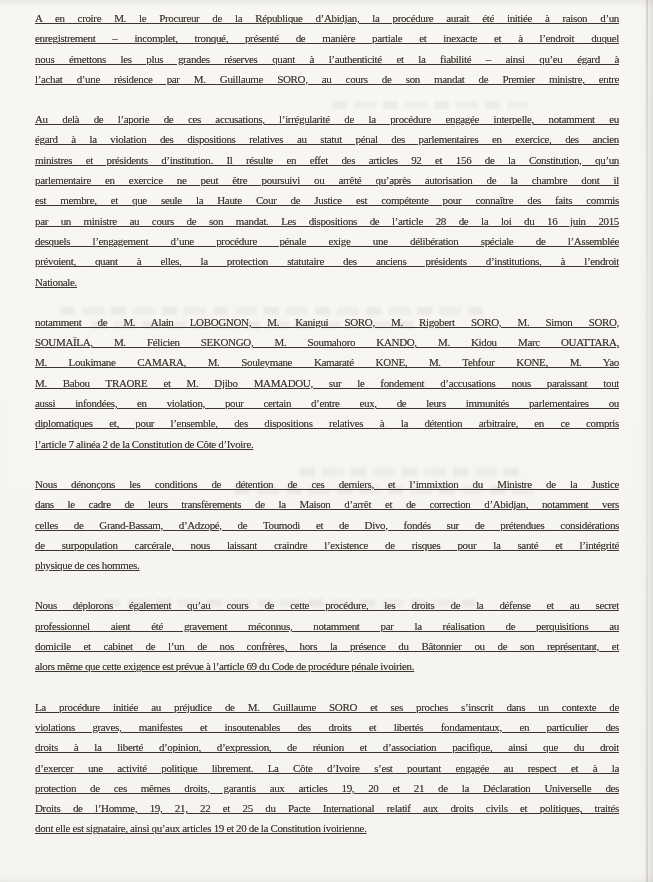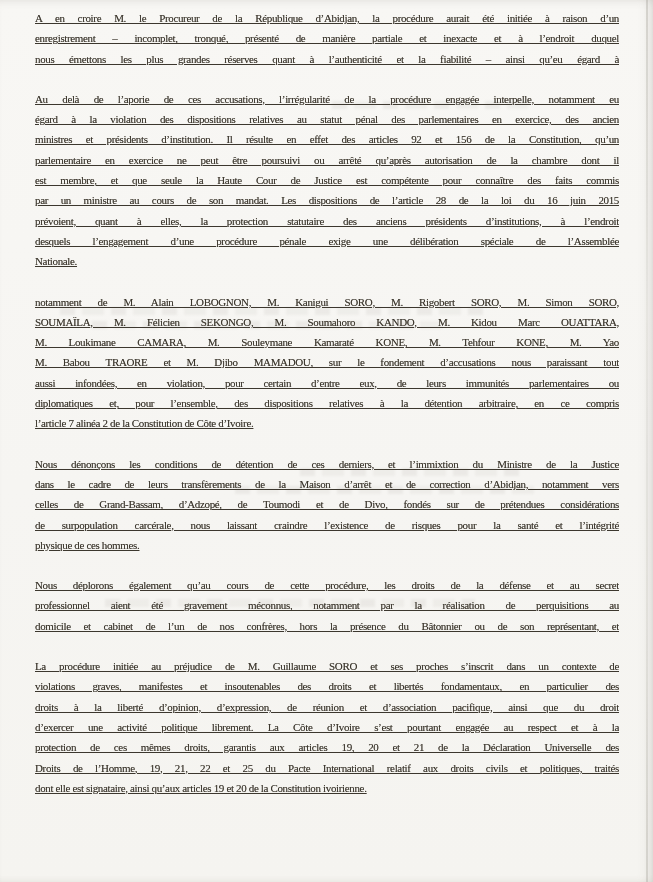--- a/index.html
+++ b/index.html
@@ -79,30 +79,31 @@
 </style>
 </head>
 <body>
 
 <div class="page" style="--ink: #3c372e;">
   <div class="text-body" id="doc-body">
       <div class="paragraph">
         <div class="line">A en croire M. le Procureur de la République d’Abidjan, la procédure aurait été initiée à raison d’un</div>
         <div class="line">enregistrement – incomplet, tronqué, présenté de manière partiale et inexacte et à l’endroit duquel</div>
         <div class="line">nous émettons les plus grandes réserves quant à l’authenticité et la fiabilité – ainsi qu’eu égard à</div>
+        <div class="line">l’achat d’une résidence par M. Guillaume SORO, au cours de son mandat de Premier ministre, entre</div>
       </div>
       <div class="paragraph">
         <div class="line">Au delà de l’aporie de ces accusations, l’irrégularité de la procédure engagée interpelle, notamment eu</div>
         <div class="line">égard à la violation des dispositions relatives au statut pénal des parlementaires en exercice, des ancien</div>
         <div class="line">ministres et présidents d’institution. Il résulte en effet des articles 92 et 156 de la Constitution, qu’un</div>
         <div class="line">parlementaire en exercice ne peut être poursuivi ou arrêté qu’après autorisation de la chambre dont il</div>
         <div class="line">est membre, et que seule la Haute Cour de Justice est compétente pour connaître des faits commis</div>
         <div class="line">par un ministre au cours de son mandat. Les dispositions de l’article 28 de la loi du 16 juin 2015</div>
+        <div class="line">desquels l’engagement d’une procédure pénale exige une délibération spéciale de l’Assemblée</div>
         <div class="line">prévoient, quant à elles, la protection statutaire des anciens présidents d’institutions, à l’endroit</div>
-        <div class="line">desquels l’engagement d’une procédure pénale exige une délibération spéciale de l’Assemblée</div>
         <div class="line last">Nationale.</div>
       </div>
       <div class="paragraph">
         <div class="line">notamment de M. Alain LOBOGNON, M. Kanigui SORO, M. Rigobert SORO, M. Simon SORO,</div>
         <div class="line">SOUMAÏLA, M. Félicien SEKONGO, M. Soumahoro KANDO, M. Kidou Marc OUATTARA,</div>
         <div class="line">M. Loukimane CAMARA, M. Souleymane Kamaraté KONE, M. Tehfour KONE, M. Yao</div>
         <div class="line">M. Babou TRAORE et M. Djibo MAMADOU, sur le fondement d’accusations nous paraissant tout</div>
         <div class="line">aussi infondées, en violation, pour certain d’entre eux, de leurs immunités parlementaires ou</div>
         <div class="line">diplomatiques et, pour l’ensemble, des dispositions relatives à la détention arbitraire, en ce compris</div>
         <div class="line last">l’article 7 alinéa 2 de la Constitution de Côte d’Ivoire.</div>
@@ -111,20 +112,21 @@
         <div class="line">Nous dénonçons les conditions de détention de ces derniers, et l’immixtion du Ministre de la Justice</div>
         <div class="line">dans le cadre de leurs transfèrements de la Maison d’arrêt et de correction d’Abidjan, notamment vers</div>
         <div class="line">celles de Grand-Bassam, d’Adzopé, de Toumodi et de Divo, fondés sur de prétendues considérations</div>
         <div class="line">de surpopulation carcérale, nous laissant craindre l’existence de risques pour la santé et l’intégrité</div>
         <div class="line last">physique de ces hommes.</div>
       </div>
       <div class="paragraph">
         <div class="line">Nous déplorons également qu’au cours de cette procédure, les droits de la défense et au secret</div>
         <div class="line">professionnel aient été gravement méconnus, notamment par la réalisation de perquisitions au</div>
         <div class="line">domicile et cabinet de l’un de nos confrères, hors la présence du Bâtonnier ou de son représentant, et</div>
+        <div class="line last">alors même que cette exigence est prévue à l’article 69 du Code de procédure pénale ivoirien.</div>
       </div>
       <div class="paragraph">
         <div class="line">La procédure initiée au préjudice de M. Guillaume SORO et ses proches s’inscrit dans un contexte de</div>
         <div class="line">violations graves, manifestes et insoutenables des droits et libertés fondamentaux, en particulier des</div>
         <div class="line">droits à la liberté d’opinion, d’expression, de réunion et d’association pacifique, ainsi que du droit</div>
         <div class="line">d’exercer une activité politique librement. La Côte d’Ivoire s’est pourtant engagée au respect et à la</div>
         <div class="line">protection de ces mêmes droits, garantis aux articles 19, 20 et 21 de la Déclaration Universelle des</div>
         <div class="line">Droits de l’Homme, 19, 21, 22 et 25 du Pacte International relatif aux droits civils et politiques, traités</div>
         <div class="line last">dont elle est signataire, ainsi qu’aux articles 19 et 20 de la Constitution ivoirienne.</div>
       </div>

